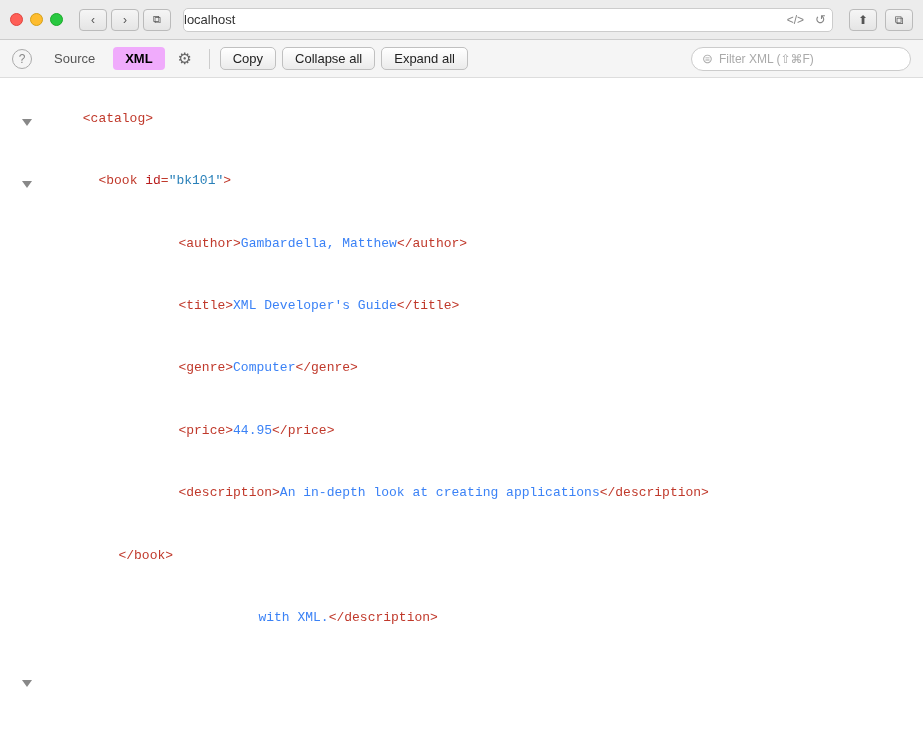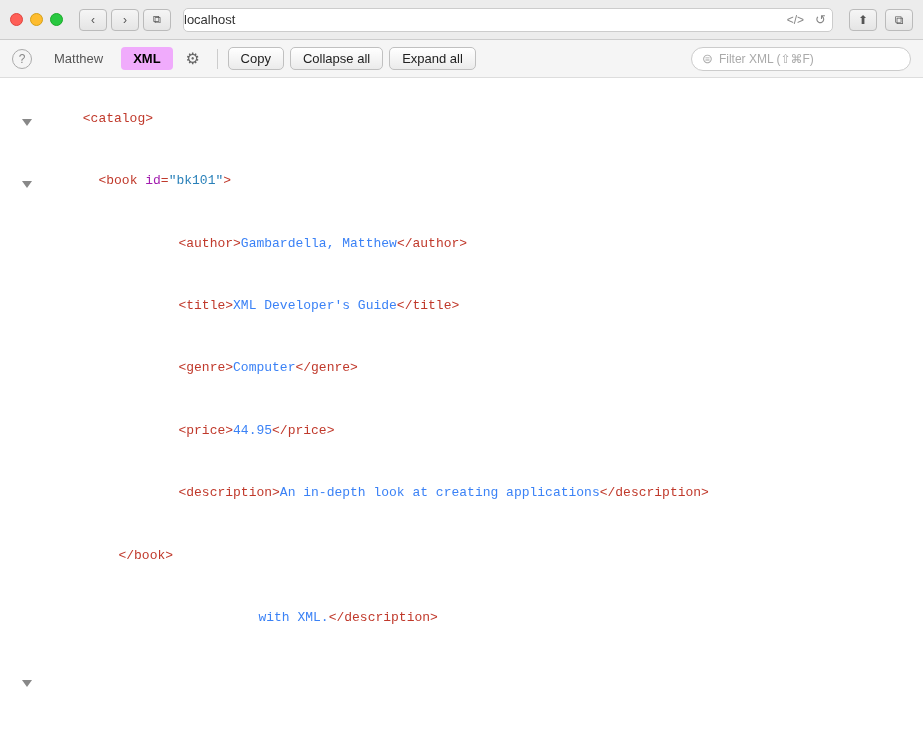--- a/index.html
+++ b/index.html
@@ -241,21 +241,21 @@
       width: 10px;
       min-width: 10px;
     }
 
     .xml-text {
       color: #1a1a1a;
       white-space: pre-wrap;
     }
 
     .tag { color: #c0392b; }
-    .attr-name { color: #a21caf; }
+    .attr-name { color: #b91c1c; }
     .attr-value { color: #2980b9; }
     .text-content { color: #3b82f6; }
   </style>
 </head>
 <body>
 
 <div class="titlebar">
   <div class="traffic-lights">
     <span class="traffic-light tl-close"></span>
     <span class="traffic-light tl-min"></span>
@@ -272,21 +272,21 @@
     <span class="address-refresh">↺</span>
   </div>
   <div class="titlebar-right">
     <button class="window-btn">⬆</button>
     <button class="window-btn">⧉</button>
   </div>
 </div>
 
 <div class="toolbar">
   <div class="toolbar-help">?</div>
-  <div class="toolbar-tab">Matthew</div>
+  <div class="toolbar-tab">Source</div>
   <div class="toolbar-tab active">XML</div>
   <div class="toolbar-gear">⚙</div>
   <div class="toolbar-separator"></div>
   <button class="toolbar-btn">Copy</button>
   <button class="toolbar-btn">Collapse all</button>
   <button class="toolbar-btn">Expand all</button>
   <div class="toolbar-filter">
     <span style="color:#aaa;font-size:13px;">⊜</span>
     <span>Filter XML (⇧⌘F)</span>
   </div>

